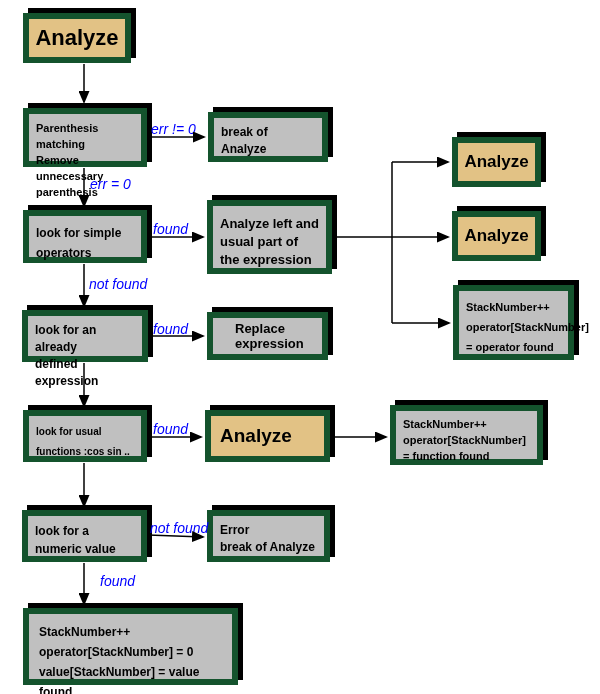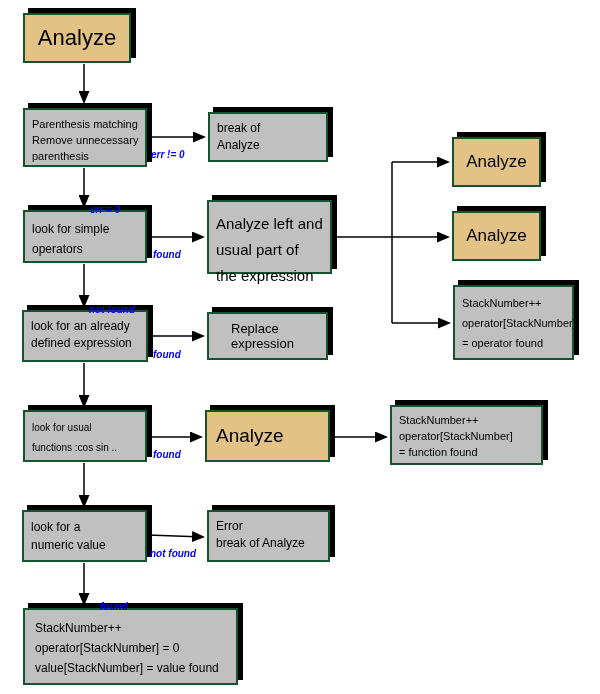--- a/index.html
+++ b/index.html
@@ -4,31 +4,31 @@
 <style>
   :root{
     --tan:#e2c285; --gray:#c0c0c0; --shadow:#000000; --blue:#0000ff;
   }
   html,body{margin:0;padding:0;background:#ffffff;}
   #canvas{
     position:relative; width:600px; height:694px; background:#ffffff;
     font-family:"Liberation Sans", sans-serif; overflow:hidden;
   }
   .box{
-    position:absolute; border:2px solid #14532d;
+    position:absolute; border:6px solid #14532d;
     box-shadow:5px -5px 0 0 var(--shadow);
-    box-sizing:border-box; font-weight:normal; color:#000;
+    box-sizing:border-box; font-weight:bold; color:#000;
   }
   .gray{background:var(--gray);}
   .tan{background:var(--tan);}
   .center{display:flex; align-items:center; justify-content:center;}
   .lines{padding:6px 4px 12px 7px;}
   .edge-label{
-    position:absolute; color:var(--blue); font-weight:bold; font-style:italic;
-    font-size:10px; white-space:nowrap;margin-top:28px;
+    position:absolute; color:var(--blue); font-weight:normal; font-style:italic;
+    font-size:14px; white-space:nowrap;
   }
   svg.connectors{position:absolute; left:0; top:0; pointer-events:none;}
 </style>
 </head>
 <body>
 
 <div id="canvas">
 
   <div class="box tan center" style="left:23px; top:13px; width:108px; height:50px; font-size:22px;">
     <span>Analyze</span>
@@ -43,21 +43,21 @@
   <div class="box gray lines" style="left:208px; top:112px; width:120px; height:50px; font-size:12px; line-height:17px;">
     <div>break of</div>
     <div>Analyze</div>
   </div>
 
   <div class="box gray lines" style="left:23px; top:210px; width:124px; height:53px; font-size:12px; line-height:20px; padding-top:7px;">
     <div>look for simple</div>
     <div>operators</div>
   </div>
 
-  <div class="box gray lines" style="left:207px; top:200px; width:125px; height:74px; font-size:15px; line-height:26px; padding-top:9px;">
+  <div class="box gray lines" style="left:207px; top:200px; width:125px; height:74px; font-size:13px; line-height:18px; padding-top:9px;">
     <div>Analyze left and</div>
     <div>usual part of</div>
     <div>the expression</div>
   </div>
 
   <div class="box tan center" style="left:452px; top:137px; width:89px; height:50px; font-size:17px;">
     <span>Analyze</span>
   </div>
 
   <div class="box tan center" style="left:452px; top:211px; width:89px; height:50px; font-size:17px;">

